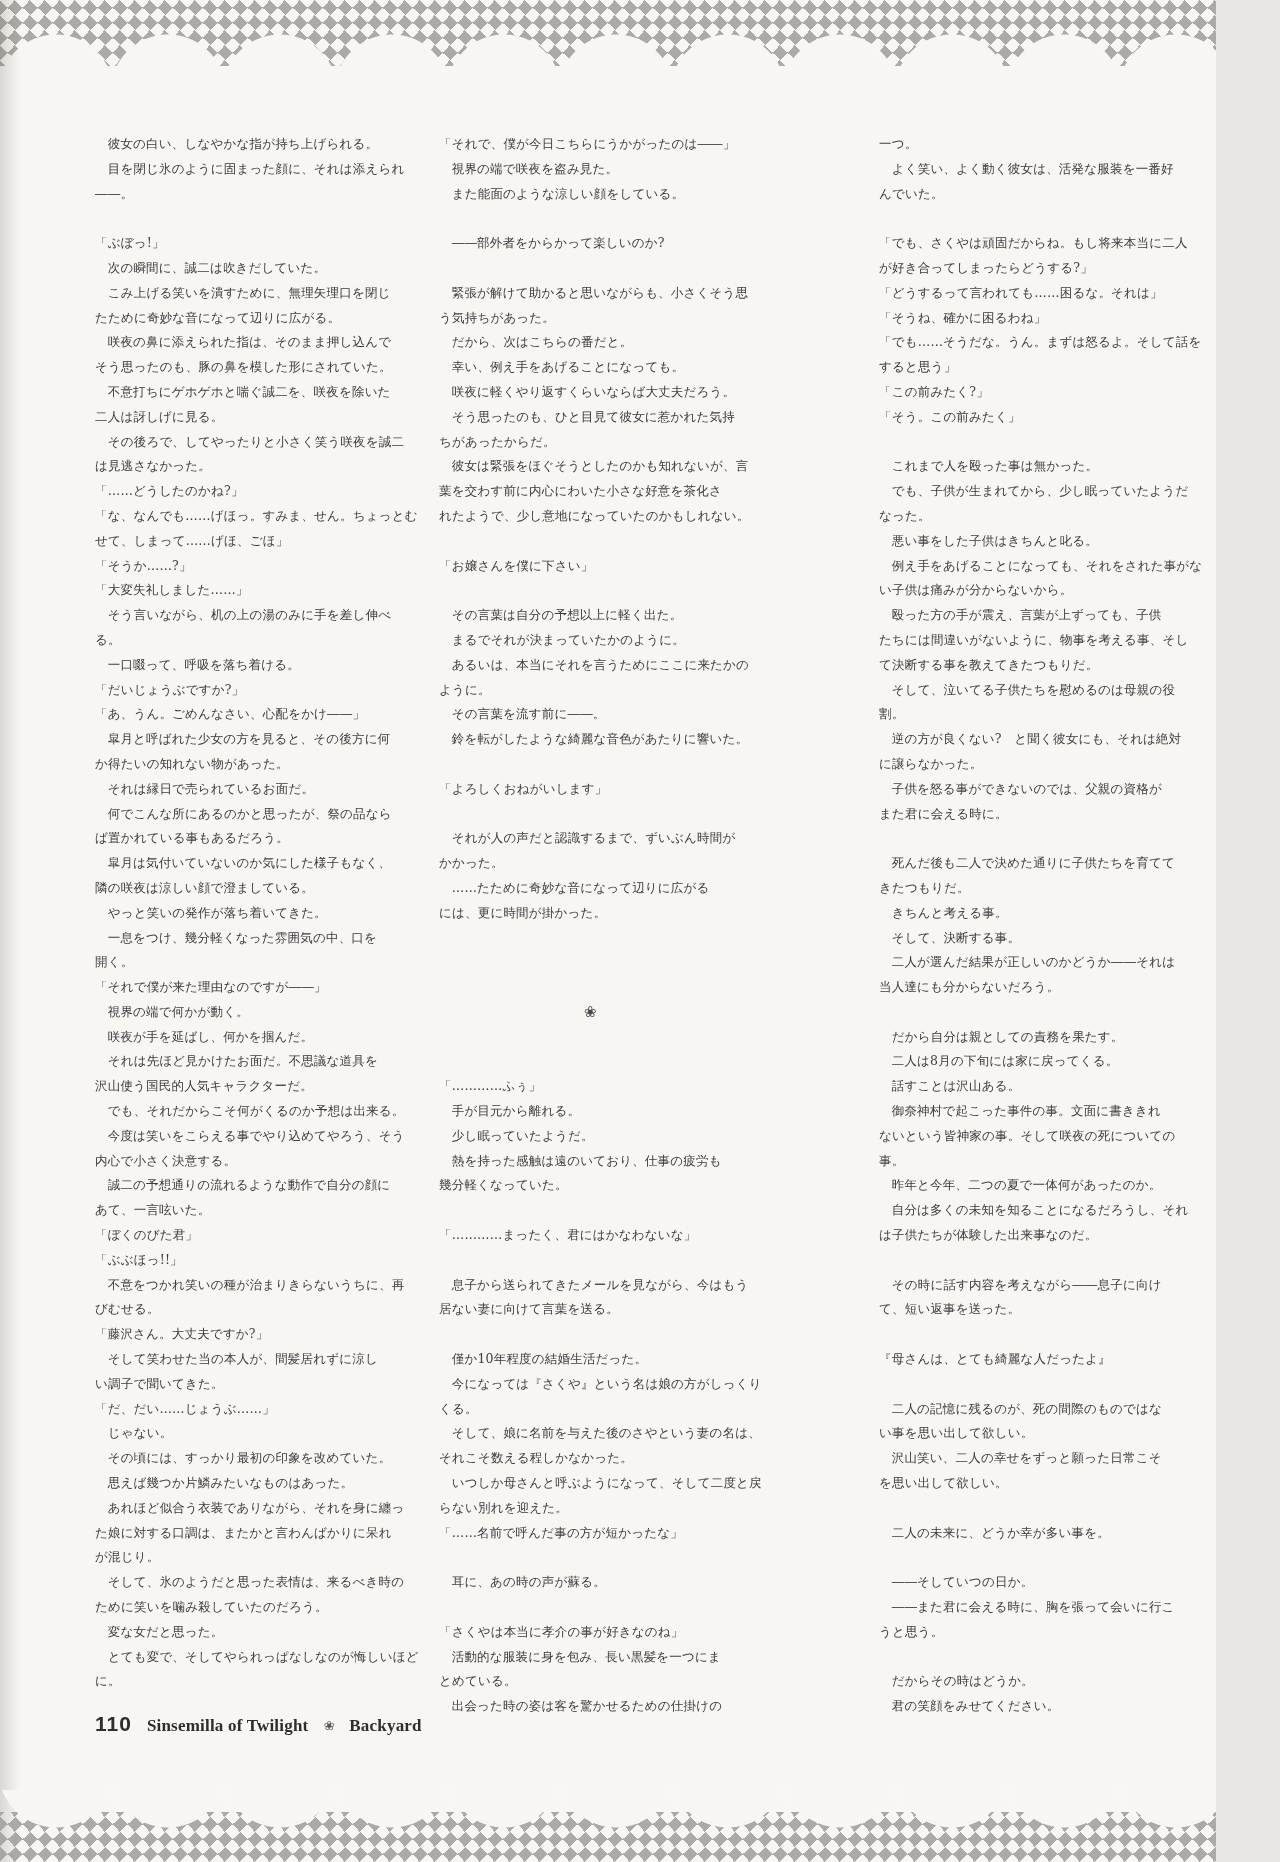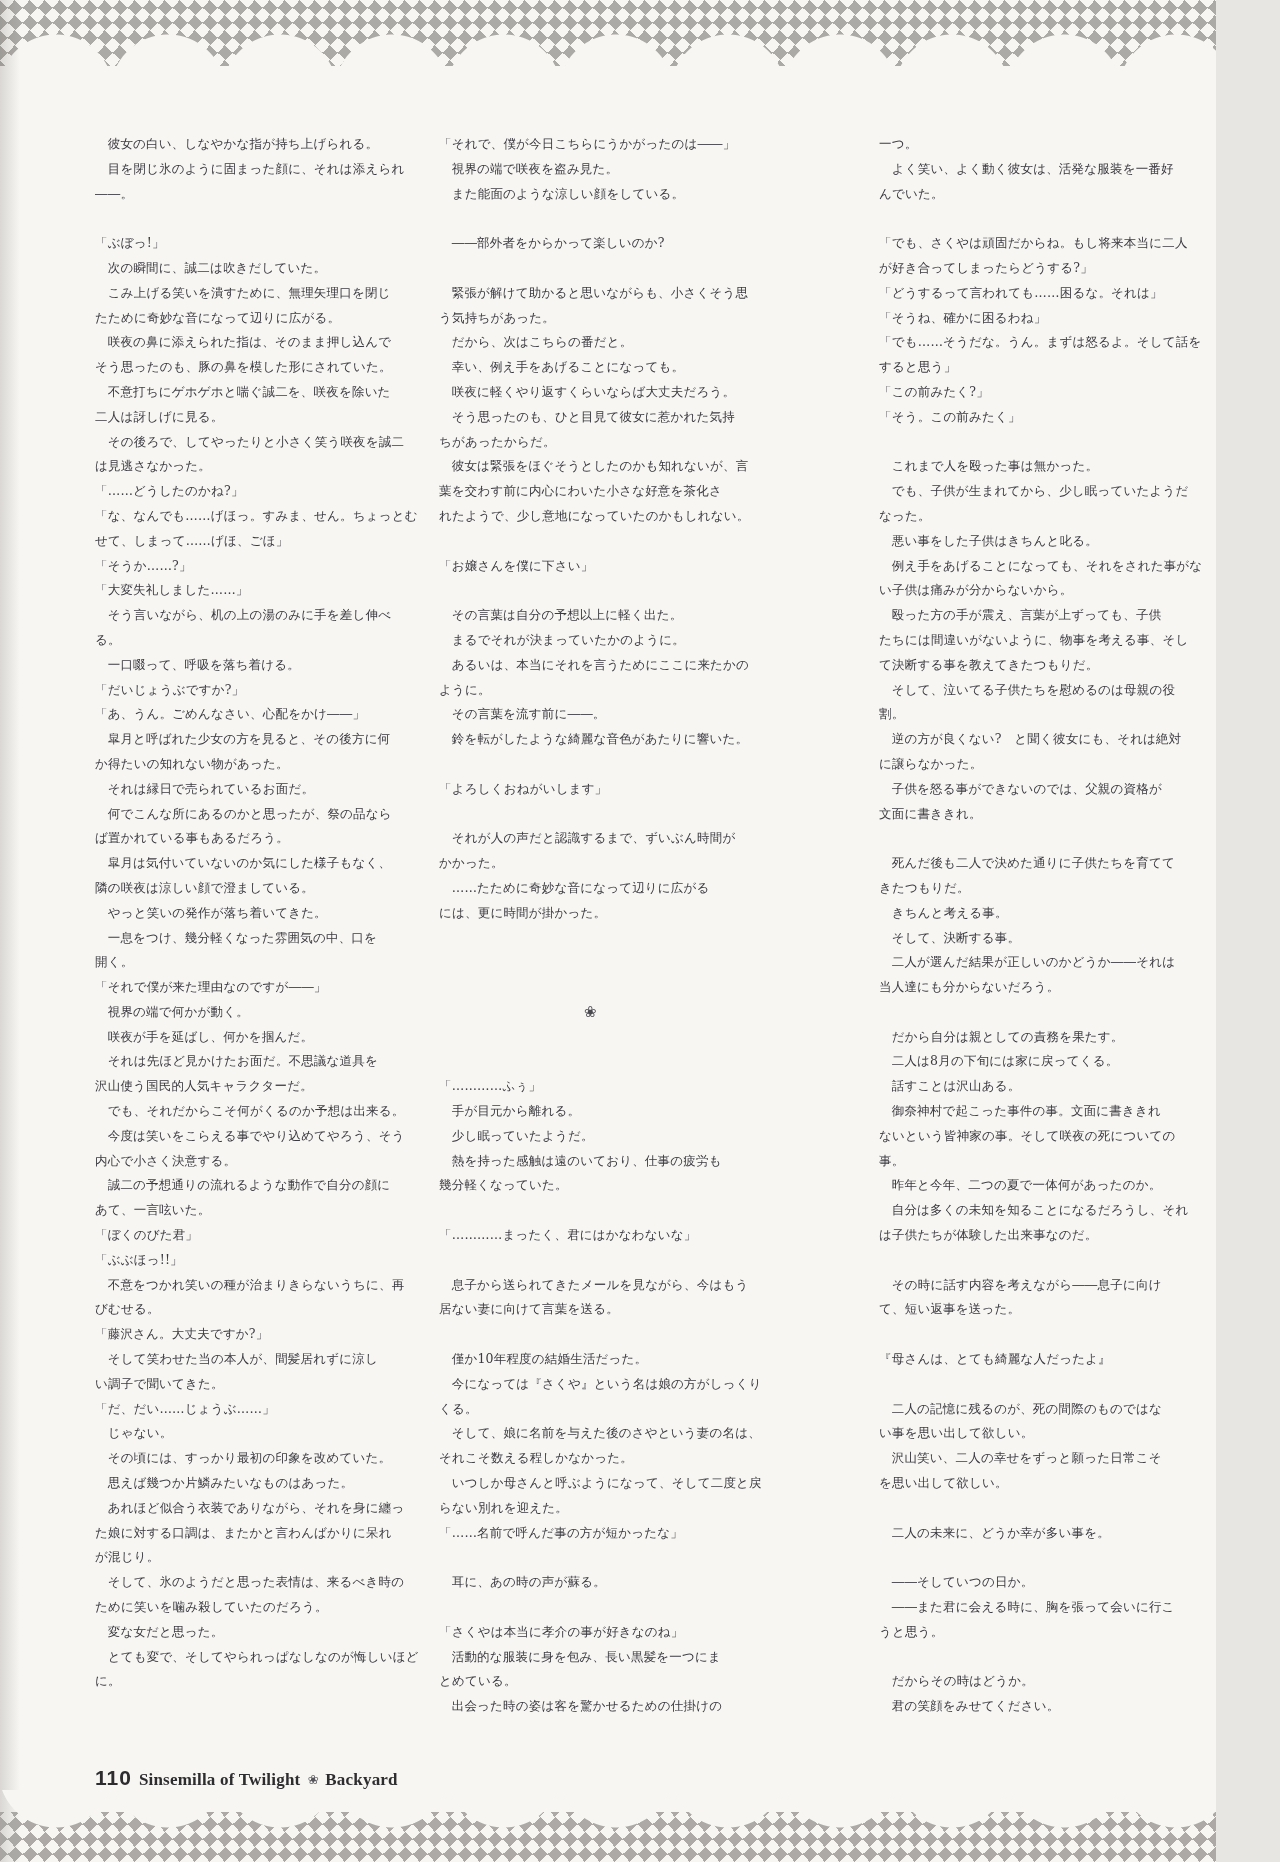--- a/index.html
+++ b/index.html
@@ -44,22 +44,22 @@
   #col1{left:95px;}
   #col2{left:439px;}
   #col3{left:833px;margin-left:46px;}
   .line{height:24.8px;line-height:24.8px;white-space:pre;overflow:visible;}
   .line.ornament{
     padding-left:145px;font-size:15px;color:#4b4a50;
     font-family:"DejaVu Sans",sans-serif;
   }
   
   #footer{
-    position:absolute;left:95px;top:1766px;
-    display:flex;align-items:baseline;gap:7px;
+    position:absolute;left:95px;top:1712px;
+    display:flex;align-items:baseline;gap:15px;
     font-family:"Liberation Sans","DejaVu Sans",sans-serif;
     color:#2d2c2e;
   }
   #page-number{font-size:21px;font-weight:bold;letter-spacing:1px;}
   .footer-title{font-size:17px;font-weight:bold;letter-spacing:.2px;font-family:Liberation Serif, serif;}
   #footer-ornament{font-size:13px;color:#55545a;position:relative;top:-1px;}
 </style>
 </head>
 <body>
 
@@ -224,21 +224,21 @@
       <div class="line">　例え手をあげることになっても、それをされた事がな</div>
       <div class="line">い子供は痛みが分からないから。</div>
       <div class="line">　殴った方の手が震え、言葉が上ずっても、子供</div>
       <div class="line">たちには間違いがないように、物事を考える事、そし</div>
       <div class="line">て決断する事を教えてきたつもりだ。</div>
       <div class="line">　そして、泣いてる子供たちを慰めるのは母親の役</div>
       <div class="line">割。</div>
       <div class="line">　逆の方が良くない?　と聞く彼女にも、それは絶対</div>
       <div class="line">に譲らなかった。</div>
       <div class="line">　子供を怒る事ができないのでは、父親の資格が</div>
-      <div class="line">文面に書ききれ。</div>
+      <div class="line">また君に会える時に。</div>
       <div class="line">&nbsp;</div>
       <div class="line">　死んだ後も二人で決めた通りに子供たちを育てて</div>
       <div class="line">きたつもりだ。</div>
       <div class="line">　きちんと考える事。</div>
       <div class="line">　そして、決断する事。</div>
       <div class="line">　二人が選んだ結果が正しいのかどうか――それは</div>
       <div class="line">当人達にも分からないだろう。</div>
       <div class="line">&nbsp;</div>
       <div class="line">　だから自分は親としての責務を果たす。</div>
       <div class="line">　二人は8月の下旬には家に戻ってくる。</div>

